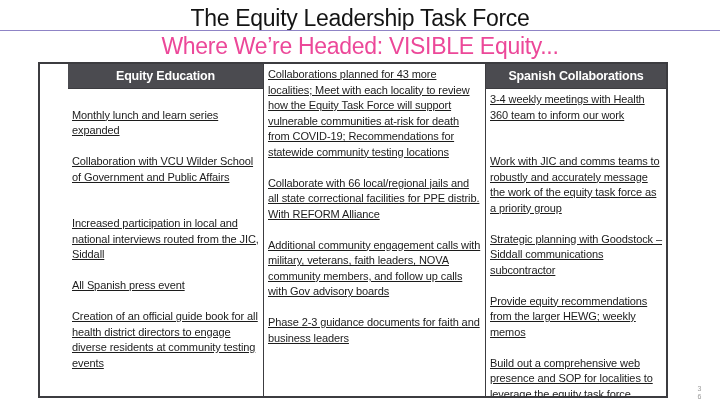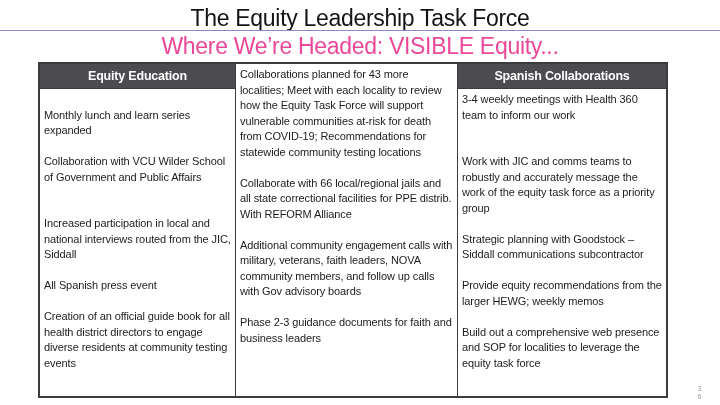--- a/index.html
+++ b/index.html
@@ -38,20 +38,21 @@
   }
 
   .table {
     position: absolute;
     left: 38px; top: 62px;
     width: 630px; height: 336px;
     display: flex;
     border: 2px solid #3c3c40;
     border-bottom-width: 2.5px;
     background: #ffffff;
+    padding-left: 28px;
   }
   .col { display: flex; flex-direction: column; height: 100%; }
   .col + .col { border-left: 1.5px solid #3c3c40; }
   .col-0 { width: 195px; }
   .col-1 { width: 222px; }
   .col-2 { flex: 1; }
 
   .th {
     height: 25px;
     flex: 0 0 25px;
@@ -67,20 +68,21 @@
   }
   .td {
     flex: 1;
     padding: 3px 3px 3px 4px;
     font-size: 11px;
     line-height: 15.5px;
     letter-spacing: -0.1px;
     color: #1c1c1c;
     white-space: pre-line;
     overflow: hidden;
+    text-decoration: underline;
   }
 
   .pagenum {
     position: absolute;
     left: 696px; top: 385px;
     width: 7px;
     font-size: 7px;
     line-height: 7.5px;
     color: #9a9a9a;
     word-break: break-all;

